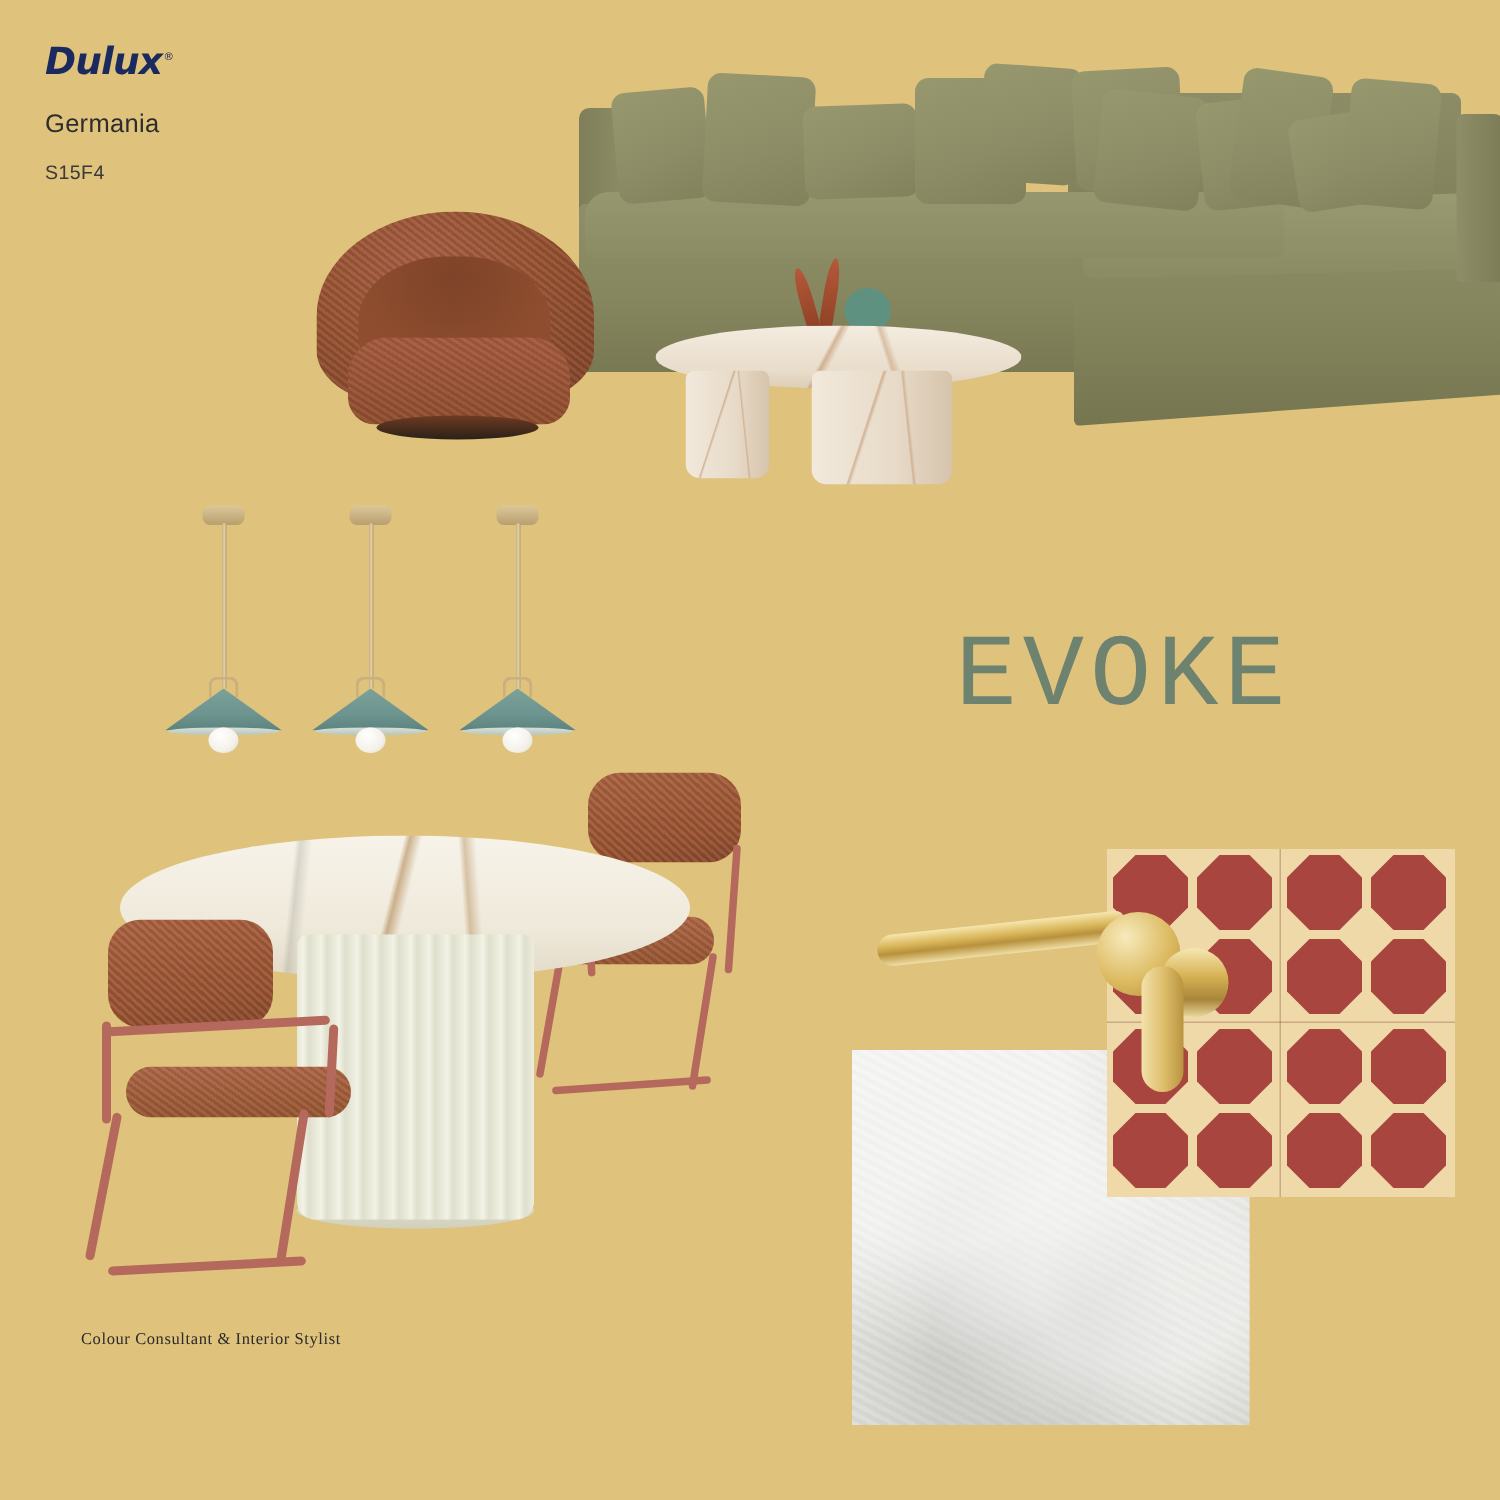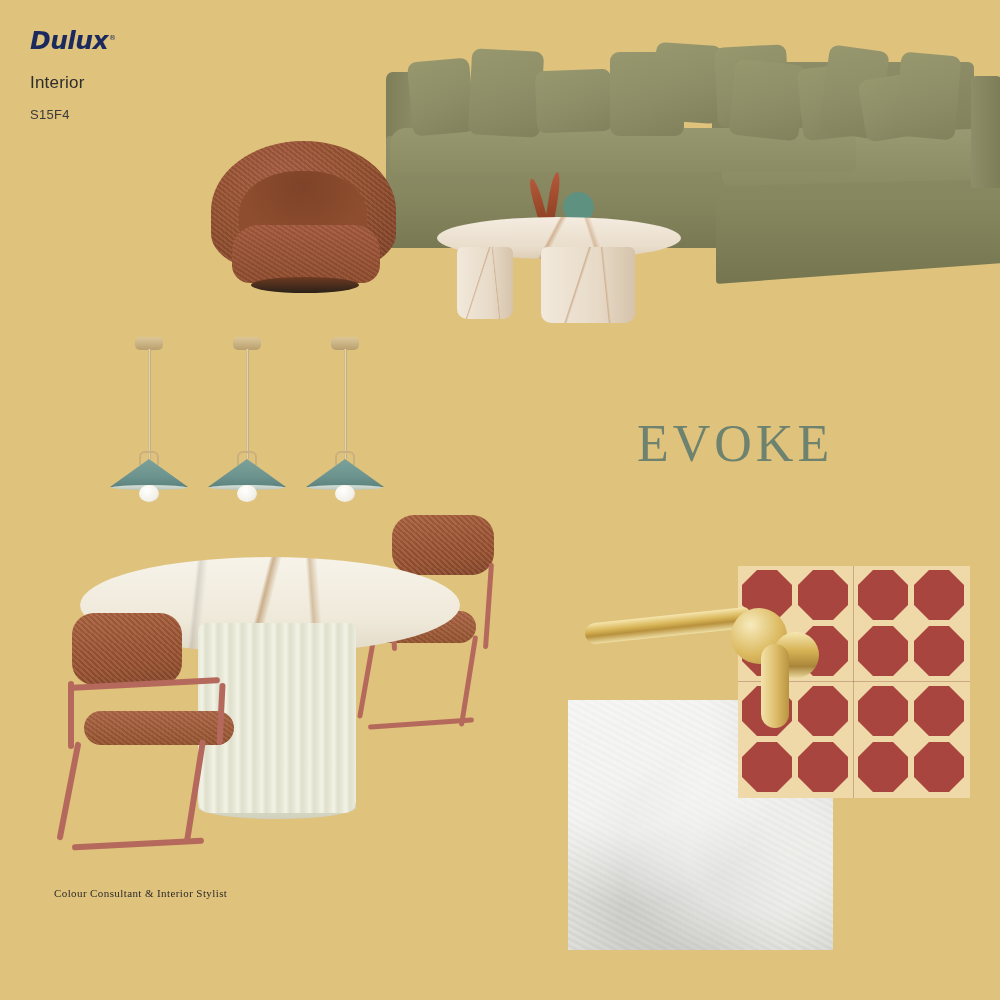--- a/index.html
+++ b/index.html
@@ -23,22 +23,22 @@
   .dulux-logo .tm {
     font-size:7px; font-style:normal; vertical-align:super;
     margin-left:1px; font-weight:normal;
   }
   .colour-name { margin-top:18px; font-size:17px; color:#2d2d2d; letter-spacing:0.2px; }
   .colour-code { margin-top:14px; font-size:13px; color:#3a3a3a; letter-spacing:0.3px; }
 
   
   .evoke {
     position:absolute; left:637px; top:418px;
-    font-family:Liberation Serif, serif;
-    font-size:52px; color:#6e8270; letter-spacing:4px; line-height:1;
+    font-family:Liberation Mono, monospace;
+    font-size:68px; color:#6e8270; letter-spacing:4px; line-height:1;
   }
 
   
   .signature { position:absolute; left:32px; top:884px; width:330px; }
   .sig-name {
     font-family:"Liberation Serif","DejaVu Serif",serif;
     font-size:40px; color:#1a1a1a; letter-spacing:0.5px; line-height:1.05;
   }
   .sig-tag {
     font-family:"Liberation Serif","DejaVu Serif",serif;
@@ -280,21 +280,21 @@
     border-radius:14px;
   }
 </style>
 </head>
 <body>
 
 <div id="board">
 
   <div class="brand-block">
     <div class="dulux-logo"><span>Dulux</span><span class="tm">®</span></div>
-    <div class="colour-name">Interior</div>
+    <div class="colour-name">Germania</div>
     <div class="colour-code">S15F4</div>
   </div>
 
   <div class="sofa">
     <div class="back-panel"></div>
     <div class="arm-l"></div>
     <div class="base-l"></div>
     <div class="chaise"></div>
     <div class="chaise-seat"></div>
     <div class="seat-l"></div>

